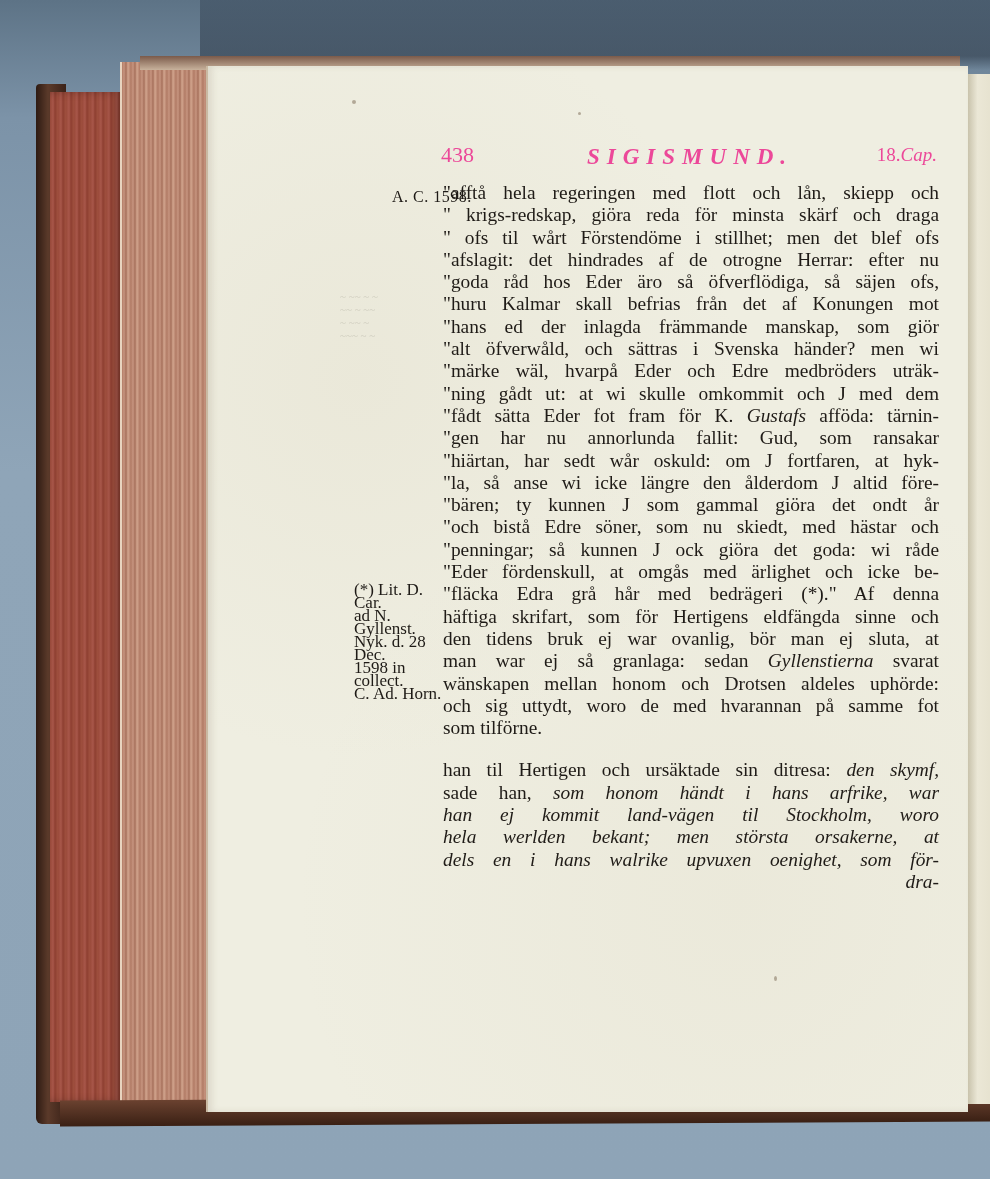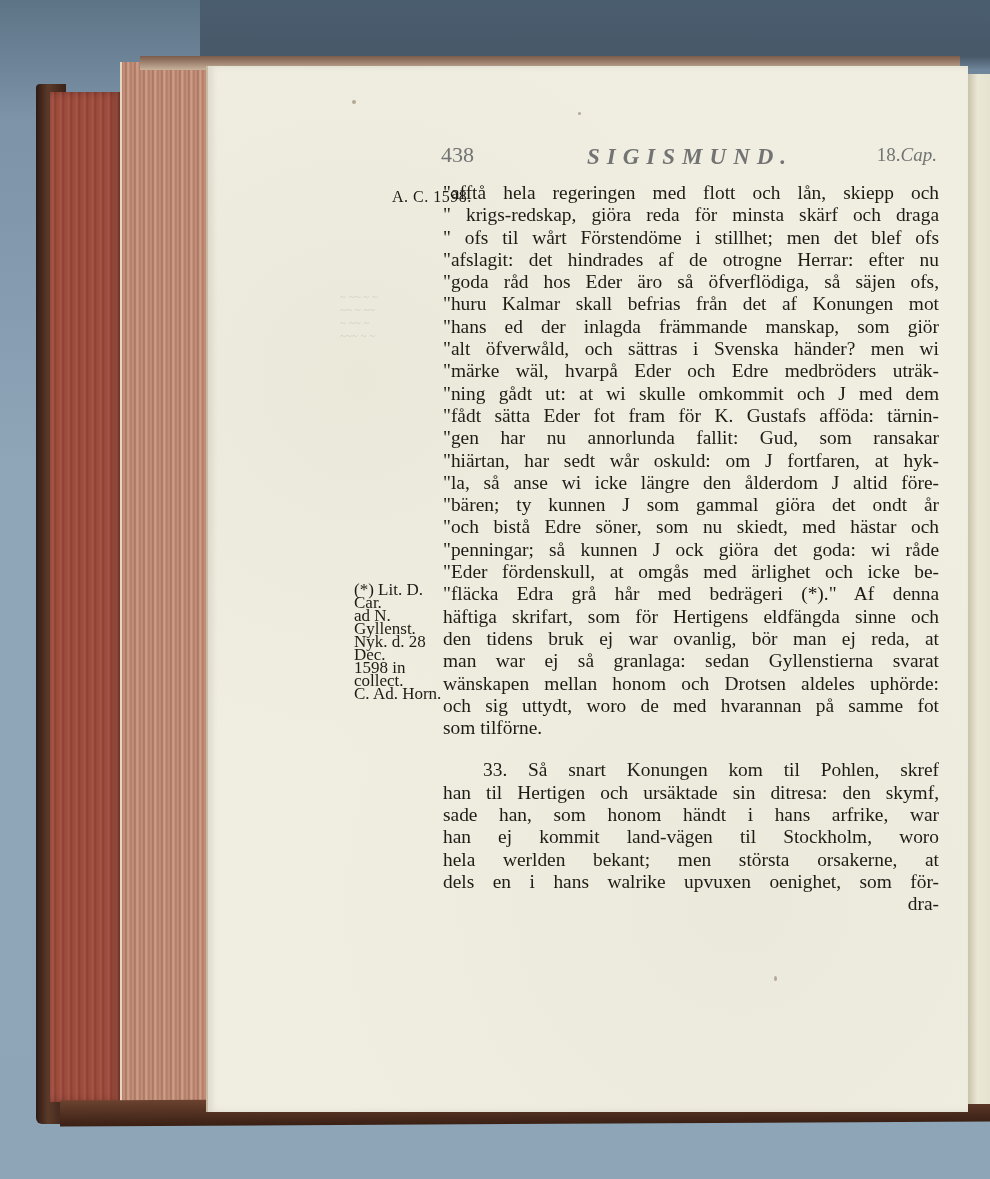--- a/index.html
+++ b/index.html
@@ -46,21 +46,21 @@
     border-left:2px solid #c9b9a2;
     box-shadow: inset 4px 0 6px rgba(120,100,80,.15);
   }
   .next-page {
     position:absolute; left:966px; top:74px; width:24px; height:1030px;
     background:linear-gradient(90deg,#c9c3ac,#ebe7d6 40%,#e6e2cf);
     border-left:2px solid #a9a08a;
   }
   .header {
     position:absolute; left:441px; top:142px; width:496px; height:30px;
-    color:#737373;
+    color:#ec4899;
   }
   .pagenum { position:absolute; left:0; top:0; font-size:22px; }
   .running-title {
     position:absolute; left:146px; top:2px; font-size:23px; font-style:italic;
     letter-spacing:7px; font-weight:bold;
   }
   .chapter { position:absolute; right:0; top:2px; font-size:19px; }
   .chapter i { font-size:19px; }
   .margin-year {
     position:absolute; left:352px; top:188px; font-size:16px; color:#1e1a16;
@@ -74,21 +74,21 @@
   .body-text {
     position:absolute; left:443px; top:182px; width:496px;
     font-size:19.4px; line-height:22.3px; color:#1f1b17;
     text-align:justify;
   }
   .line { display:block; white-space:nowrap; text-align-last:justify; text-align:justify; }
   .line.last { text-align-last:left; }
   .line.right { text-align:center; text-align-last:right; }
   .line.indent { padding-left:40px; }
   .gap { display:block; height:20px; }
-  .it { }
+  .it { font-style:italic; }
   .bleed {
     position:absolute; left:340px; top:290px; width:60px; height:90px;
     color:rgba(80,70,60,.18); font-size:11px; line-height:13px;
   }
   .spot { position:absolute; width:4px; height:4px; border-radius:50%; background:#8a7c68; opacity:.6; }
 </style>
 </head>
 <body>
 
 <div class="shadow-top"></div>
@@ -142,26 +142,25 @@
     <span class="line">"fådt sätta Eder fot fram för K. <span class="it">Gustafs</span> afföda: tärnin-</span>
     <span class="line">"gen har nu annorlunda fallit: Gud, som ransakar</span>
     <span class="line">"hiärtan, har sedt wår oskuld: om J fortfaren, at hyk-</span>
     <span class="line">"la, så anse wi icke längre den ålderdom J altid före-</span>
     <span class="line">"bären; ty kunnen J som gammal giöra det ondt år</span>
     <span class="line">"och bistå Edre söner, som nu skiedt, med hästar och</span>
     <span class="line">"penningar; så kunnen J ock giöra det goda: wi råde</span>
     <span class="line">"Eder fördenskull, at omgås med ärlighet och icke be-</span>
     <span class="line">"fläcka Edra grå hår med bedrägeri (*)." Af denna</span>
     <span class="line">häftiga skrifart, som för Hertigens eldfängda sinne och</span>
-    <span class="line">den tidens bruk ej war ovanlig, bör man ej reda, at</span>
+    <span class="line">den tidens bruk ej war ovanlig, bör man ej sluta, at</span>
     <span class="line">man war ej så granlaga: sedan <span class="it">Gyllenstierna</span> svarat</span>
     <span class="line">wänskapen mellan honom och Drotsen aldeles uphörde:</span>
     <span class="line">och sig uttydt, woro de med hvarannan på samme fot</span>
     <span class="line last">som tilförne.</span>
     <span class="gap"></span>
-    <span class="line indent">33. Så snart Konungen kom til Pohlen, skref</span>
     <span class="line">han til Hertigen och ursäktade sin ditresa: <span class="it">den skymf,</span></span>
     <span class="line">sade han, <span class="it">som honom händt i hans arfrike, war</span></span>
     <span class="line"><span class="it">han ej kommit land-vägen til Stockholm, woro</span></span>
     <span class="line"><span class="it">hela werlden bekant; men största orsakerne, at</span></span>
     <span class="line"><span class="it">dels en i hans walrike upvuxen oenighet, som för-</span></span>
     <span class="line right"><span class="it">dra-</span></span>
   </div>
 
 </body></html>

